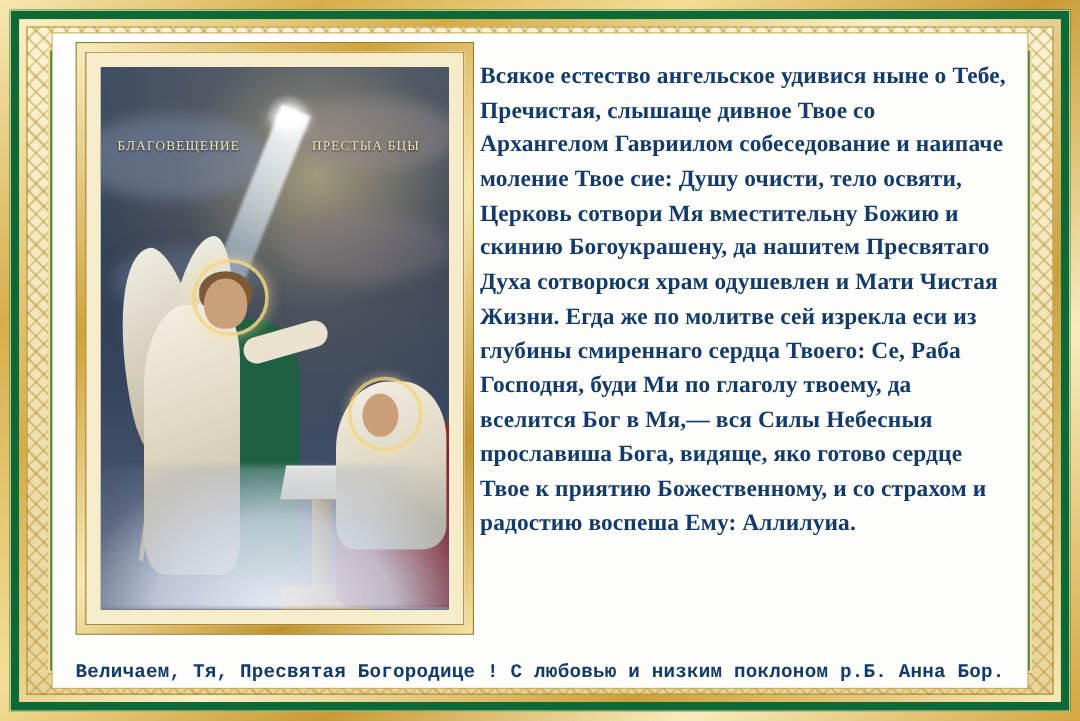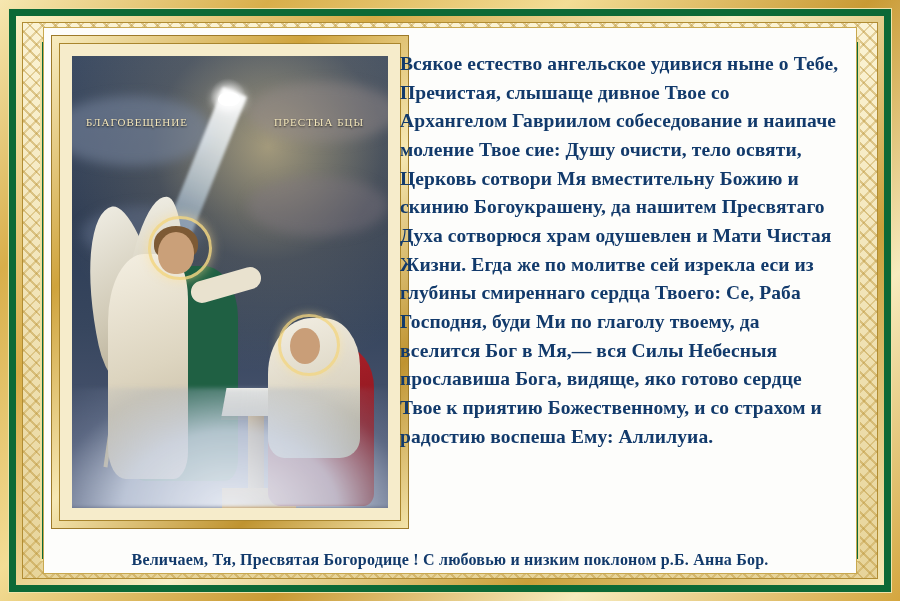--- a/index.html
+++ b/index.html
@@ -62,23 +62,23 @@
   }
   .canvas-inner {
     position: absolute;
     inset: 0;
     background: #fdfdfb;
   }
 
   
   .icon-wrap {
     position: absolute;
-    left: 8px;
+    left: 20px;
     top: 8px;
-    width: 356px;
+    width: 330px;
     height: 492px;
     background: #d8b457;
     background-image: linear-gradient(135deg, #f7ecc0 0%, #cfa33c 30%, #f6e8b4 55%, #bf9330 80%, #f3e3a9 100%);
     box-shadow: 0 0 0 1px #9d7a2a;
   }
   .icon-bevel {
     position: absolute;
     inset: 7px;
     background: #f6eccb;
     box-shadow: inset 0 0 0 1px #a9852d;
@@ -326,21 +326,21 @@
   .prayer p { margin: 0; }
 
   
   .greeting {
     position: absolute;
     left: 8px;
     right: 8px;
     bottom: 4px;
     text-align: center;
     color: #123a6b;
-    font-family: Liberation Serif, serif;
+    font-family: Liberation Mono, monospace;
     font-size: 16px;
     font-weight: 600;
     letter-spacing: 0.2px;
     white-space: nowrap;
   }
 </style>
 </head>
 <body>
 
 <div class="page">

